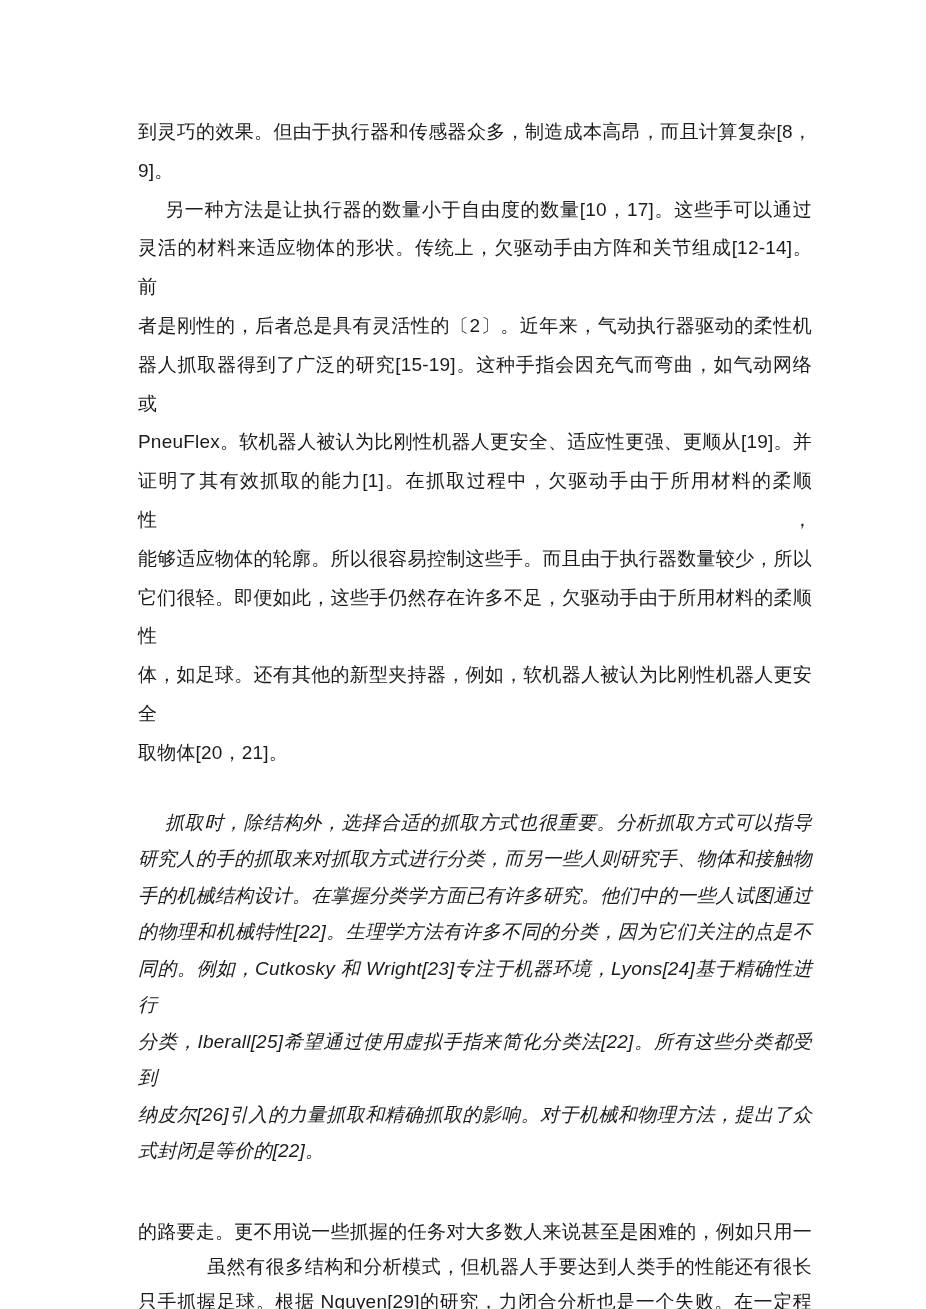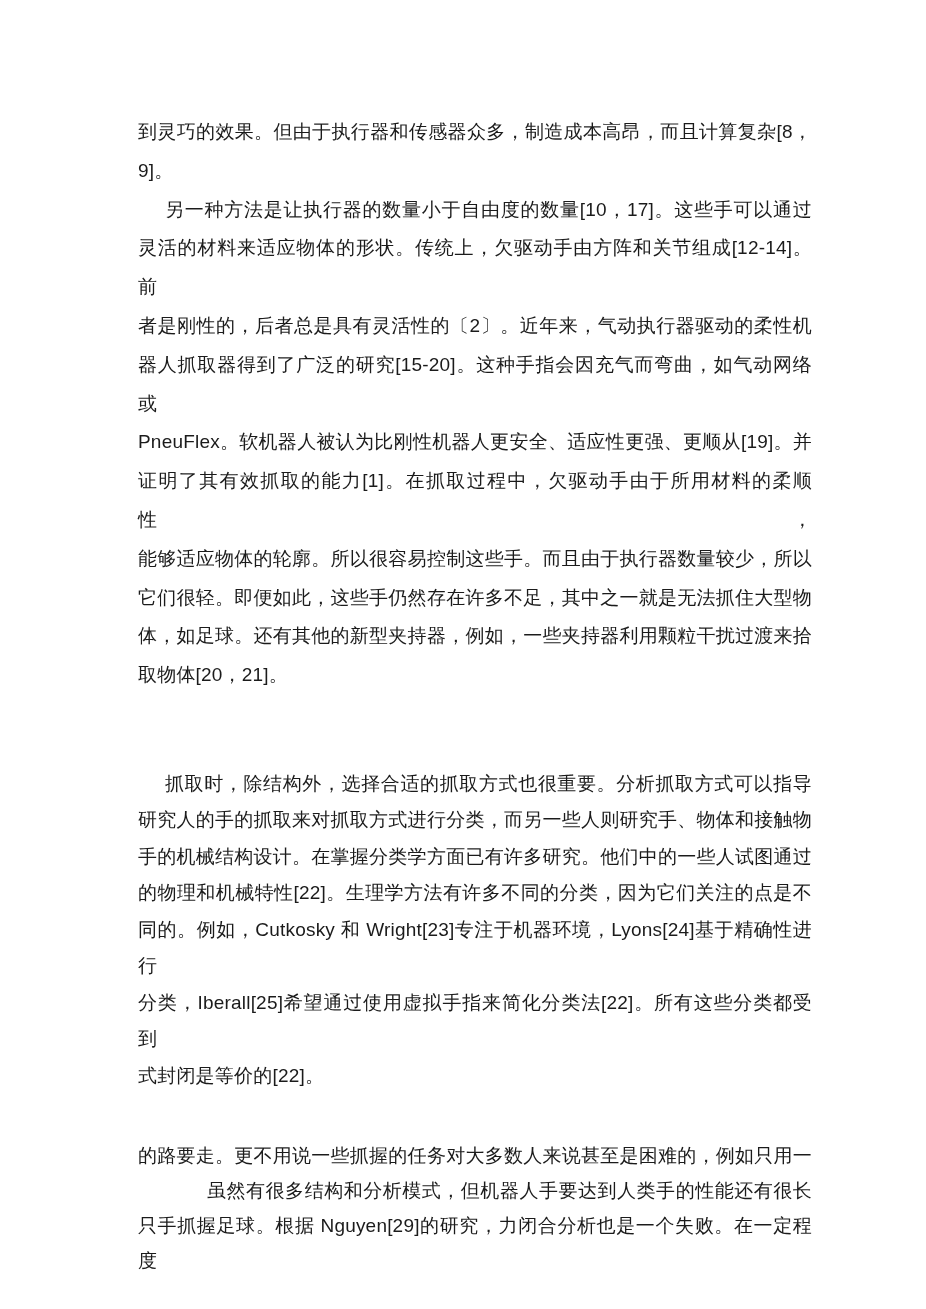--- a/index.html
+++ b/index.html
@@ -31,54 +31,55 @@
     text-align: justify;
     text-align-last: justify;
     letter-spacing: 0.2px;
   }
   .lh-a { line-height: 38.8px; }
   .lh-b { line-height: 36.5px; }
   .lh-c { line-height: 35px; }
   .last { text-align-last: left; }
   .ind-sm { text-indent: 27px; }
   .ind-lg { text-indent: 69px; }
-  .gap-b { margin-top: 71px; }
+  .gap-b { margin-top: 32px; font-style: italic; }
   .gap-c { margin-top: 44px; }
 </style>
 </head>
 <body>
 
 <div class="page">
   <div class="textblock">
 
     <div class="para">
       <div class="line lh-a">到灵巧的效果。但由于执行器和传感器众多，制造成本高昂，而且计算复杂[8，</div>
       <div class="line lh-a last">9]。</div>
     </div>
 
     <div class="para">
       <div class="line lh-a ind-sm">另一种方法是让执行器的数量小于自由度的数量[10，17]。这些手可以通过</div>
       <div class="line lh-a">灵活的材料来适应物体的形状。传统上，欠驱动手由方阵和关节组成[12-14]。前</div>
       <div class="line lh-a">者是刚性的，后者总是具有灵活性的〔2〕。近年来，气动执行器驱动的柔性机</div>
-      <div class="line lh-a">器人抓取器得到了广泛的研究[15-20]。这种手指会因充气而弯曲，如气动网络或</div>
+      <div class="line lh-a">器人抓取器得到了广泛的研究[15-19]。这种手指会因充气而弯曲，如气动网络或</div>
       <div class="line lh-a">PneuFlex。软机器人被认为比刚性机器人更安全、适应性更强、更顺从[19]。并</div>
       <div class="line lh-a">证明了其有效抓取的能力[1]。在抓取过程中，欠驱动手由于所用材料的柔顺性，</div>
       <div class="line lh-a">能够适应物体的轮廓。所以很容易控制这些手。而且由于执行器数量较少，所以</div>
-      <div class="line lh-a">它们很轻。即便如此，这些手仍然存在许多不足，其中之一就是无法抓住大型物</div>
-      <div class="line lh-a">体，如足球。还有其他的新型夹持器，例如，一些夹持器利用颗粒干扰过渡来拾</div>
+      <div class="line lh-a">它们很轻。即便如此，这些手仍然存在许多不足，欠驱动手由于所用材料的柔顺性</div>
+      <div class="line lh-a">体，如足球。还有其他的新型夹持器，例如，软机器人被认为比刚性机器人更安全</div>
       <div class="line lh-a last">取物体[20，21]。</div>
     </div>
 
     <div class="para gap-b">
       <div class="line lh-b ind-sm">抓取时，除结构外，选择合适的抓取方式也很重要。分析抓取方式可以指导</div>
       <div class="line lh-b">研究人的手的抓取来对抓取方式进行分类，而另一些人则研究手、物体和接触物</div>
       <div class="line lh-b">手的机械结构设计。在掌握分类学方面已有许多研究。他们中的一些人试图通过</div>
       <div class="line lh-b">的物理和机械特性[22]。生理学方法有许多不同的分类，因为它们关注的点是不</div>
       <div class="line lh-b">同的。例如，Cutkosky 和 Wright[23]专注于机器环境，Lyons[24]基于精确性进行</div>
       <div class="line lh-b">分类，Iberall[25]希望通过使用虚拟手指来简化分类法[22]。所有这些分类都受到</div>
+      <div class="line lh-b">纳皮尔[26]引入的力量抓取和精确抓取的影响。对于机械和物理方法，提出了众</div>
       <div class="line lh-b last">式封闭是等价的[22]。</div>
     </div>
 
     <div class="para gap-c">
       <div class="line lh-c">的路要走。更不用说一些抓握的任务对大多数人来说甚至是困难的，例如只用一</div>
       <div class="line lh-c ind-lg">虽然有很多结构和分析模式，但机器人手要达到人类手的性能还有很长</div>
       <div class="line lh-c">只手抓握足球。根据 Nguyen[29]的研究，力闭合分析也是一个失败。在一定程度</div>
 
     </div>
 

